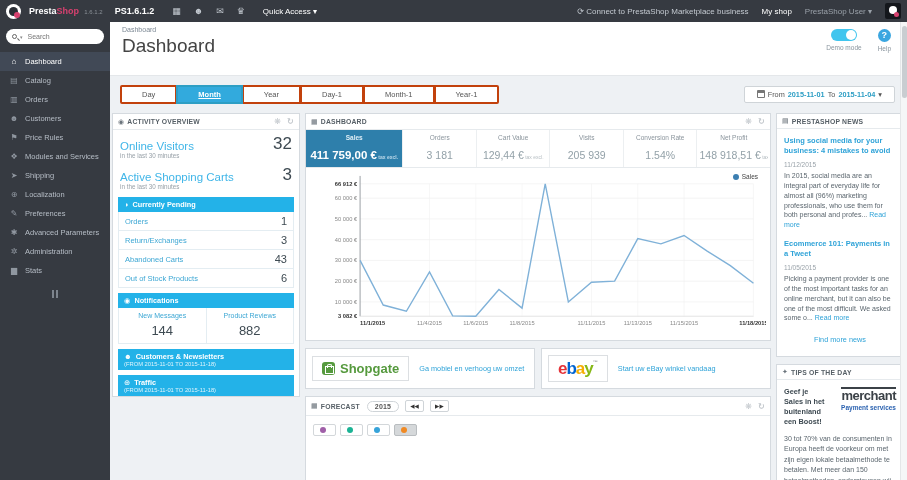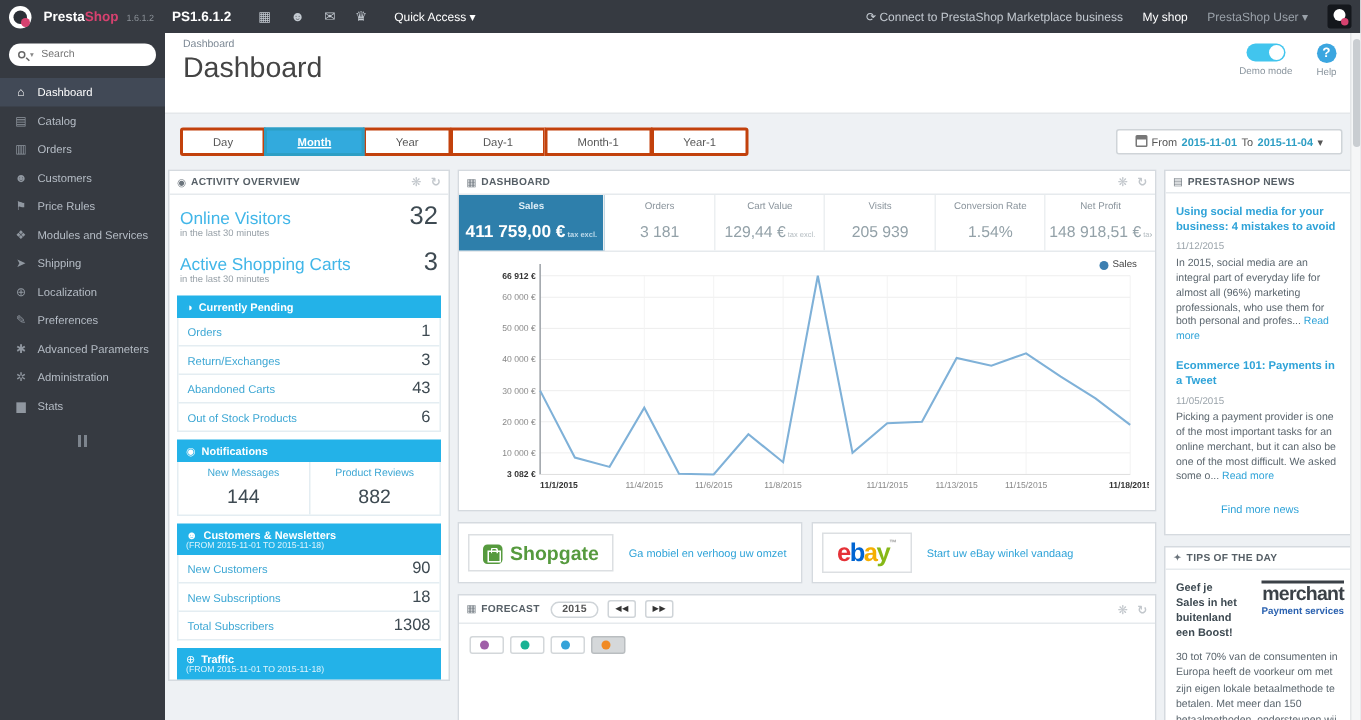--- a/index.html
+++ b/index.html
@@ -113,21 +113,21 @@
   .kpi.active .kl{color:#dfeef6;font-weight:bold;}
   .kpi.active .kv{color:#fff;font-weight:bold;font-size:11.5px;}
   .kpi.active .ks{color:#bcd9ea;}
   .chart-wrap{position:relative;padding:2px 4px 0;}
   .chart-wrap svg{width:100%;height:170px;display:block;}
   .legend{position:absolute;top:5px;right:12px;font-size:6.5px;color:#444;display:flex;align-items:center;gap:3px;}
   .ldot{width:6px;height:6px;border-radius:50%;}
 
   .ads{display:flex;gap:6px;margin-top:7px;}
   .ad{flex:1;background:#fff;border:1px solid #d5dadf;padding:6px;display:flex;align-items:center;gap:10px;cursor:pointer;}
-  .logo-box{border:1px solid #dcdfe2;padding:4px 9px;display:flex;align-items:flex-end;gap:5px;background:#fff;flex:none;}
+  .logo-box{border:1px solid #dcdfe2;padding:4px 9px;display:flex;align-items:center;gap:5px;background:#fff;flex:none;}
   .sg-ico{width:13px;height:13px;background:#569a3e;border-radius:3px;position:relative;flex:none;}
   .sg-ico:after{content:'';position:absolute;left:3px;top:4px;width:7px;height:6px;border:1px solid #fff;}
   .sg-ico:before{content:'';position:absolute;left:5px;top:2px;width:3px;height:3px;border:1px solid #fff;border-bottom:none;border-radius:2px 2px 0 0;}
   .sg-text{color:#569a3e;font-size:13px;font-weight:bold;}
   .ad-link{color:#2fa3d8;font-size:7.3px;}
   .ebay-box{font-weight:bold;font-size:17px;letter-spacing:-1px;line-height:1;}
   .ebay-tm{font-size:5px;color:#999;vertical-align:top;letter-spacing:0;}
 
   .forecast{margin-top:7px;min-height:120px;}
   .year-pill{border:1px solid #cfd4d8;border-radius:8px;padding:1px 7px;font-size:7px;color:#555;
@@ -341,34 +341,20 @@
             <div class="ncell">
               <div class="nl">Product Reviews</div>
               <div class="nv">882</div>
             </div>
           </div>
 
         <div class="bluebar">
           <div><span class="bico">☻</span><span>Customers &amp; Newsletters</span></div>
           <div class="bsub">(FROM 2015-11-01 TO 2015-11-18)</div>
         </div>
-        <div class="rowlist" id="customers-list">
-            <div class="rrow">
-              <span class="rl">New Customers</span>
-              <span class="rv">90</span>
-            </div>
-            <div class="rrow">
-              <span class="rl">New Subscriptions</span>
-              <span class="rv">18</span>
-            </div>
-            <div class="rrow">
-              <span class="rl">Total Subscribers</span>
-              <span class="rv">1308</span>
-            </div>
-          </div>
 
         <div class="bluebar">
           <div><span class="bico">⊕</span><span>Traffic</span></div>
           <div class="bsub">(FROM 2015-11-01 TO 2015-11-18)</div>
         </div>
       </div>
 
       <div class="col-b">
         <div class="panel">
           <div class="p-head">

